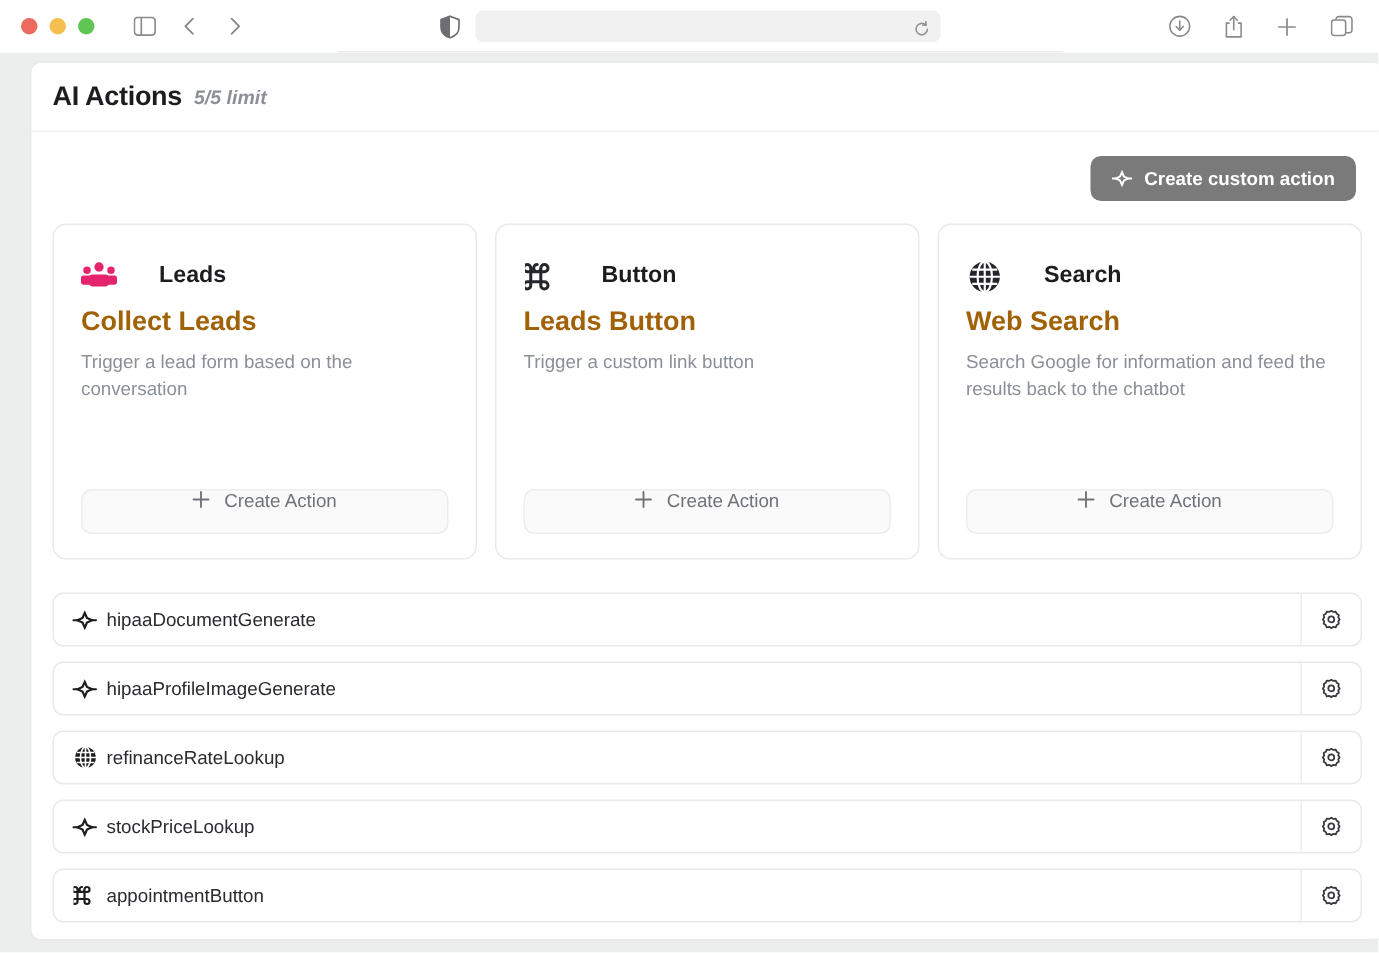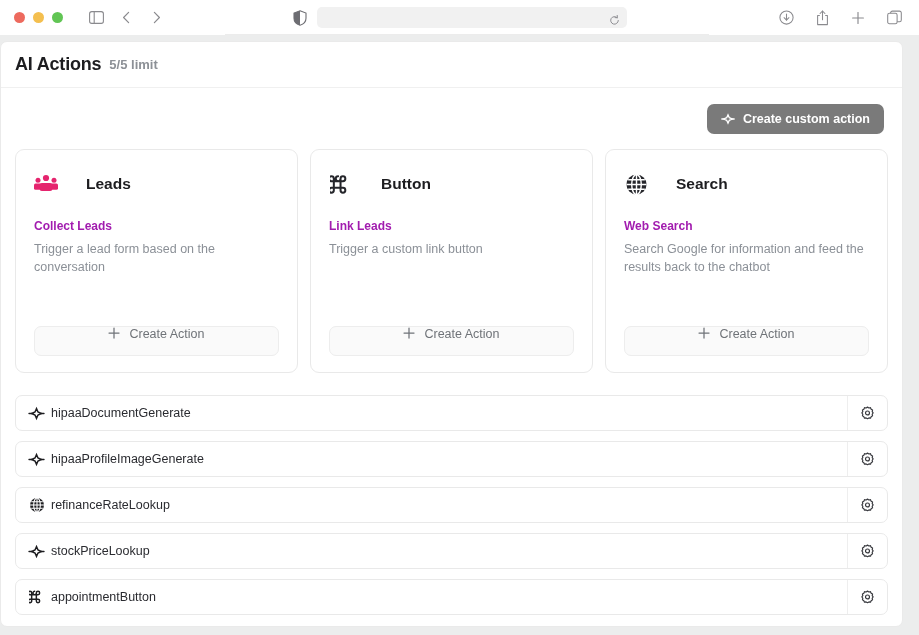--- a/index.html
+++ b/index.html
@@ -50,21 +50,21 @@
 
   .chrome-right-icons {
     margin-left: auto; margin-right: 12px;
     display: flex; align-items: center; gap: 10px;
   }
 
   
   .page {
     width: 919px; height: 600px;
     background: #eceded;
-    padding: 6px 8px 8px 0;
+    padding: 6px 8px 8px 20px;
   }
   .panel {
     width: 903px; height: 586px;
     background: #ffffff;
     border: 1px solid #eaeaea;
     border-radius: 7px;
     overflow: hidden;
     position: relative;
   }
 
@@ -74,20 +74,21 @@
     padding-left: 14px;
     border-bottom: 1px solid #f0f0f0;
   }
   .page-title {
     font-size: 18px; font-weight: bold; color: #1d1d20;
     letter-spacing: -0.2px;
   }
   .page-subtitle {
     font-size: 13px; font-weight: bold; color: #8c9096;
     margin-left: 8px;
+    font-style: italic;
   }
 
   .panel-body { padding: 16px 14px 0 14px; }
 
   
   .cca-row { display: flex; justify-content: flex-end; }
   .cca-button {
     background: #7a7a7a;
     color: #ffffff;
     border: none; border-radius: 7px;
@@ -115,22 +116,22 @@
     padding: 22px 18px 16px 18px;
     display: flex; flex-direction: column;
   }
   .card-head { display: flex; align-items: center; gap: 28px; }
   .card-icon { width: 24px; height: 24px; display: flex; align-items: center; justify-content: center; }
   .card-icon.leads { color: #e5246e; }
   .card-icon.dark { color: #25262b; }
   .card-head-title { font-size: 15.5px; font-weight: bold; color: #1d1d20; }
 
   .card-name {
-    margin-top: 23px;
-    font-size: 12px; font-weight: bold; color: #a21caf;
+    margin-top: 8px;
+    font-size: 18px; font-weight: bold; color: #a16207;
   }
   .card-desc {
     margin-top: 7px;
     font-size: 12.5px; color: #8b9097; line-height: 1.45;
     max-width: 245px;
   }
 
   .create-action-btn {
     margin-top: auto;
     height: 30px;
@@ -299,21 +300,21 @@
 
         <div class="card">
           <div class="card-head">
             <span class="card-icon dark">
               <svg width="23" height="23" viewBox="0 0 24 24" fill="none" stroke="currentColor" stroke-width="2.1" stroke-linecap="round" stroke-linejoin="round">
                 <path d="M8.5 3.5a2.5 2.5 0 1 0 2.5 2.5v12a2.5 2.5 0 1 0 2.5-2.5h-12a2.5 2.5 0 1 0 2.5 2.5v-12a2.5 2.5 0 1 0-2.5 2.5h12a2.5 2.5 0 1 0-2.5-2.5"></path>
               </svg>
             </span>
             <span class="card-head-title">Button</span>
           </div>
-          <div class="card-name">Link Leads</div>
+          <div class="card-name">Leads Button</div>
           <div class="card-desc">Trigger a custom link button</div>
           <button class="create-action-btn">
             <span class="plus-icon">
               <svg width="12" height="12" viewBox="0 0 12 12" fill="none" stroke="currentColor" stroke-width="1.25" stroke-linecap="round">
                 <line x1="6" y1="1" x2="6" y2="11"></line>
                   <line x1="1" y1="6" x2="11" y2="6"></line>
               </svg>
             </span>
             <span>Create Action</span>
           </button>

